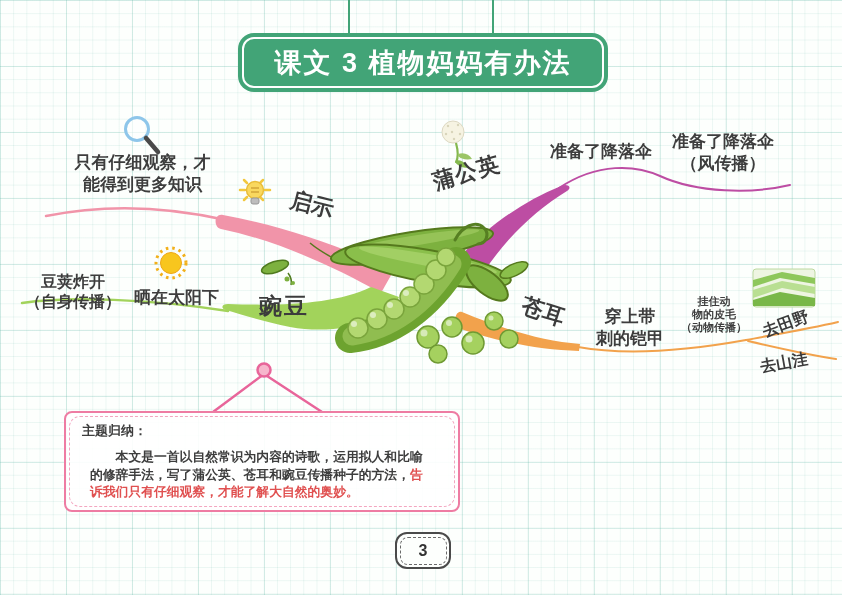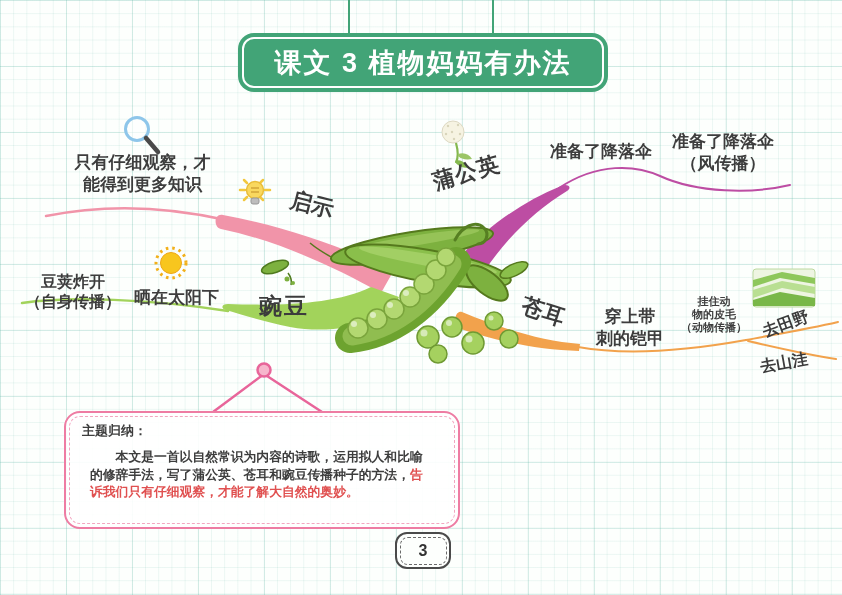--- a/index.html
+++ b/index.html
@@ -21,22 +21,22 @@
     display:flex;align-items:center;justify-content:center;
     outline:2px solid #ffffff;outline-offset:-6px;
   }
   #title-box .t{color:#ffffff;font-size:27px;font-weight:700;letter-spacing:2px;white-space:nowrap;}
   .note{
     position:absolute;font-weight:700;color:#3d3d3d;white-space:pre-line;
     line-height:1.28;text-align:center;
   }
   .node-label{position:absolute;font-weight:700;color:#3c3c3c;white-space:nowrap;}
   #summary-box{
-    position:absolute;left:64px;top:411px;width:396px;height:118px;box-sizing:border-box;
-    border:2.5px solid #ee7ca3;border-radius:16px;background:rgba(255,255,255,.88);
+    position:absolute;left:64px;top:411px;width:396px;height:101px;box-sizing:border-box;
+    border:2.5px solid #ee7ca3;border-radius:8px;background:rgba(255,255,255,.88);
   }
   #summary-inner{
     position:absolute;inset:3px;border:1.5px dashed #f3a6c0;border-radius:11px;
     padding:5px 12px 4px 12px;box-sizing:border-box;
   }
   #summary-heading{font-size:13px;font-weight:700;color:#3d3d3d;line-height:18px;}
   #summary-body{margin:8px;font-size:12.8px;font-weight:700;color:#3d3d3d;line-height:17.5px;}
   #summary-body .red{color:#e05050;}
   #page-badge{
     position:absolute;left:395px;top:532px;width:56px;height:37px;box-sizing:border-box;

